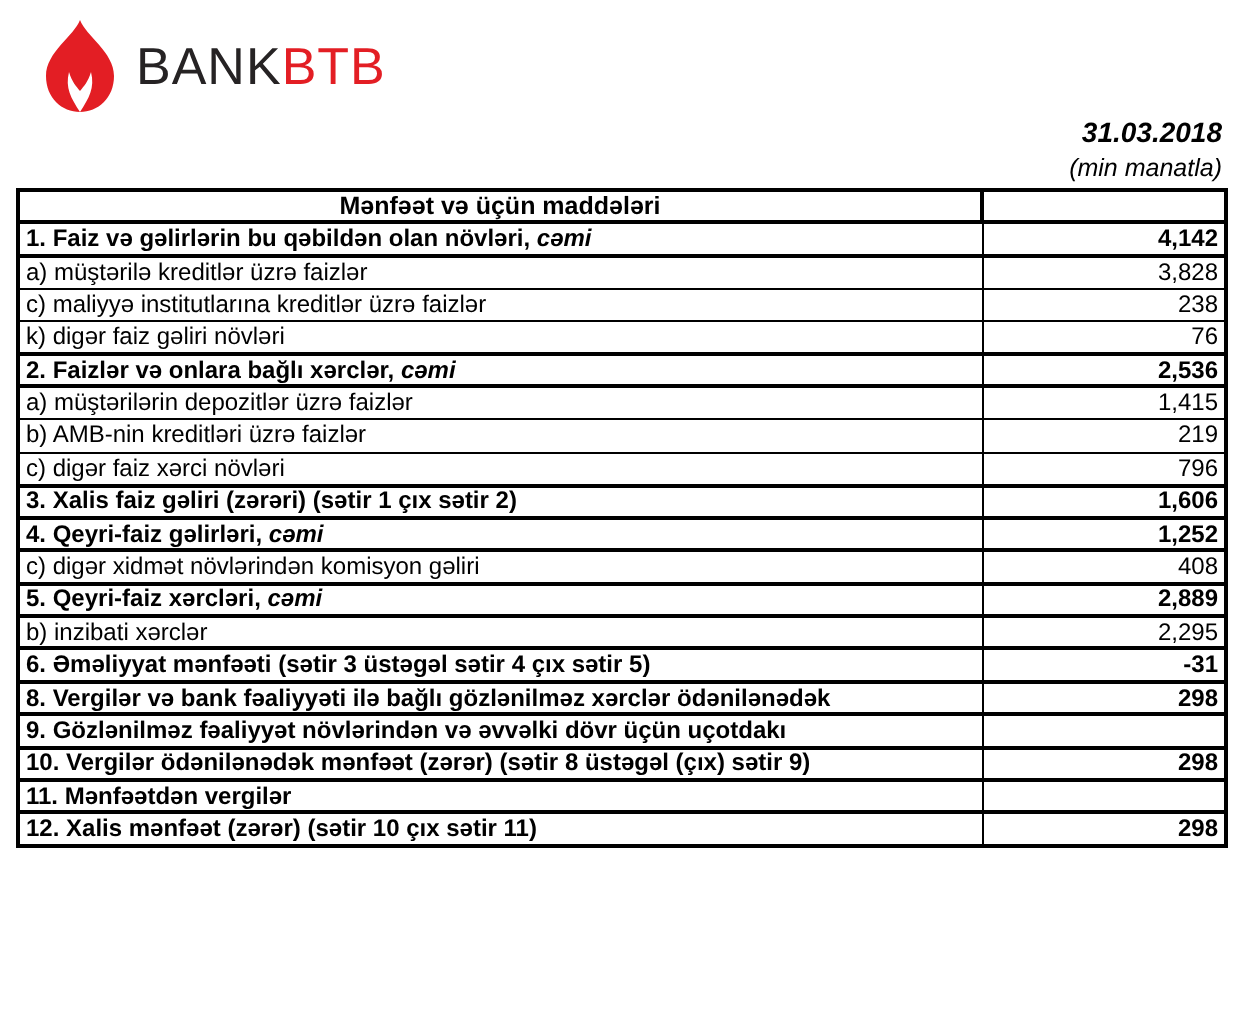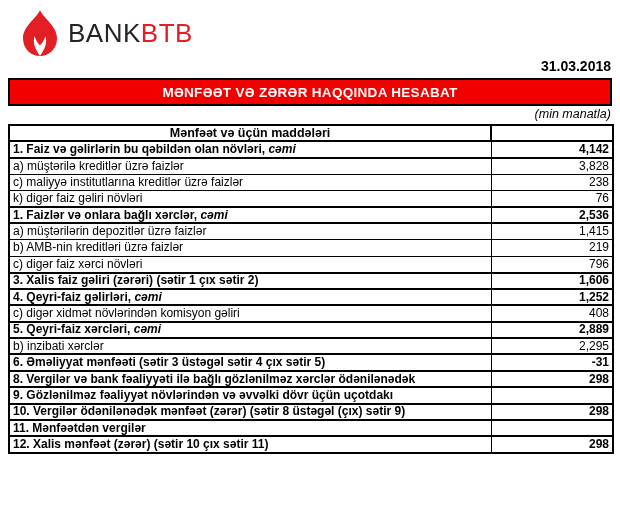--- a/index.html
+++ b/index.html
@@ -23,20 +23,21 @@
   .logo-text .btb  { color: #e31e24; }
 
   
   .date-line {
     text-align: right;
     padding-right: 9px;
     font-size: 14px;
     font-weight: bold;
     height: 20px;
     line-height: 20px;
+    font-style: italic;
   }
 
   
   .banner {
     margin: 2px 8px 0 8px;
     height: 28px;
     background: #f20000;
     border: 2px solid #000;
     display: flex; align-items: center; justify-content: center;
   }
@@ -91,23 +92,20 @@
       <path fill="#e31e24" d="M20 0 C 17 8, 3 16, 3 28 C 3 39, 11 46, 20 46 C 29 46, 37 39, 37 28 C 37 16, 23 8, 20 0 Z"></path>
       <path fill="#ffffff" d="M20 46 C 15.5 39, 12.5 34, 14.5 26 C 16 31, 18 33, 20 35.5 C 22 33, 24 31, 25.5 26 C 27.5 34, 24.5 39, 20 46 Z"></path>
     </svg>
     <div class="logo-text">
       <span class="bank">BANK</span><span class="btb">BTB</span>
     </div>
   </div>
 
   <div class="date-line">31.03.2018</div>
 
-  <div class="banner">
-    <span class="banner-title">MƏNFƏƏT VƏ ZƏRƏR HAQQINDA HESABAT</span>
-  </div>
 
   <div class="unit-note">(min manatla)</div>
 
   <table class="report">
     <colgroup>
         <col class="c-label">
         <col class="c-value">
       </colgroup>
     <thead>
       <tr>
@@ -130,21 +128,21 @@
       <td class="label-cell"><span class="txt">c) maliyyə institutlarına kreditlər üzrə faizlər</span><span class="it"></span></td>
       <td class="value-cell">238</td>
     </tr>
 
     <tr>
       <td class="label-cell"><span class="txt">k) digər faiz gəliri növləri</span><span class="it"></span></td>
       <td class="value-cell">76</td>
     </tr>
 
     <tr class="bold-row">
-      <td class="label-cell"><span class="txt">1. Faizlər və onlara bağlı xərclər, </span><span class="it">cəmi</span></td>
+      <td class="label-cell"><span class="txt">2. Faizlər və onlara bağlı xərclər, </span><span class="it">cəmi</span></td>
       <td class="value-cell">2,536</td>
     </tr>
 
     <tr>
       <td class="label-cell"><span class="txt">a) müştərilərin depozitlər üzrə faizlər</span><span class="it"></span></td>
       <td class="value-cell">1,415</td>
     </tr>
 
     <tr>
       <td class="label-cell"><span class="txt">b) AMB-nin kreditləri üzrə faizlər</span><span class="it"></span></td>

